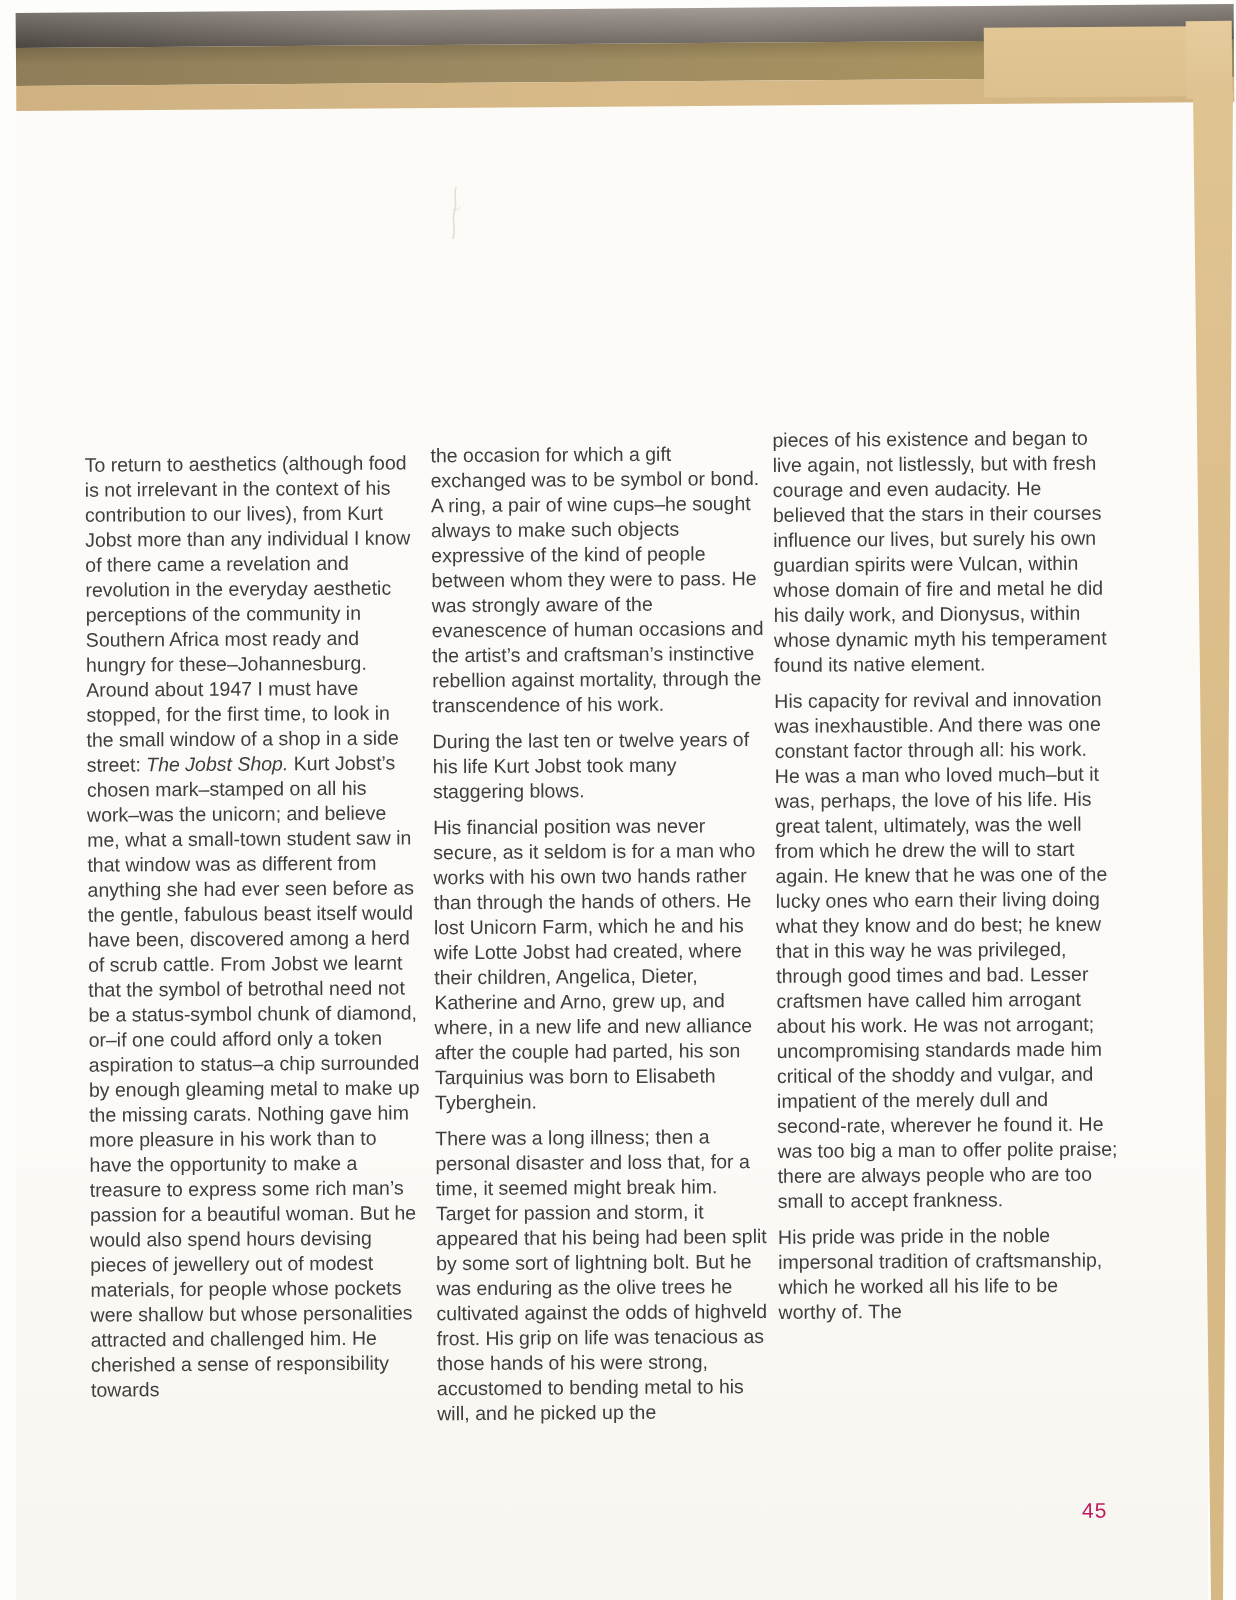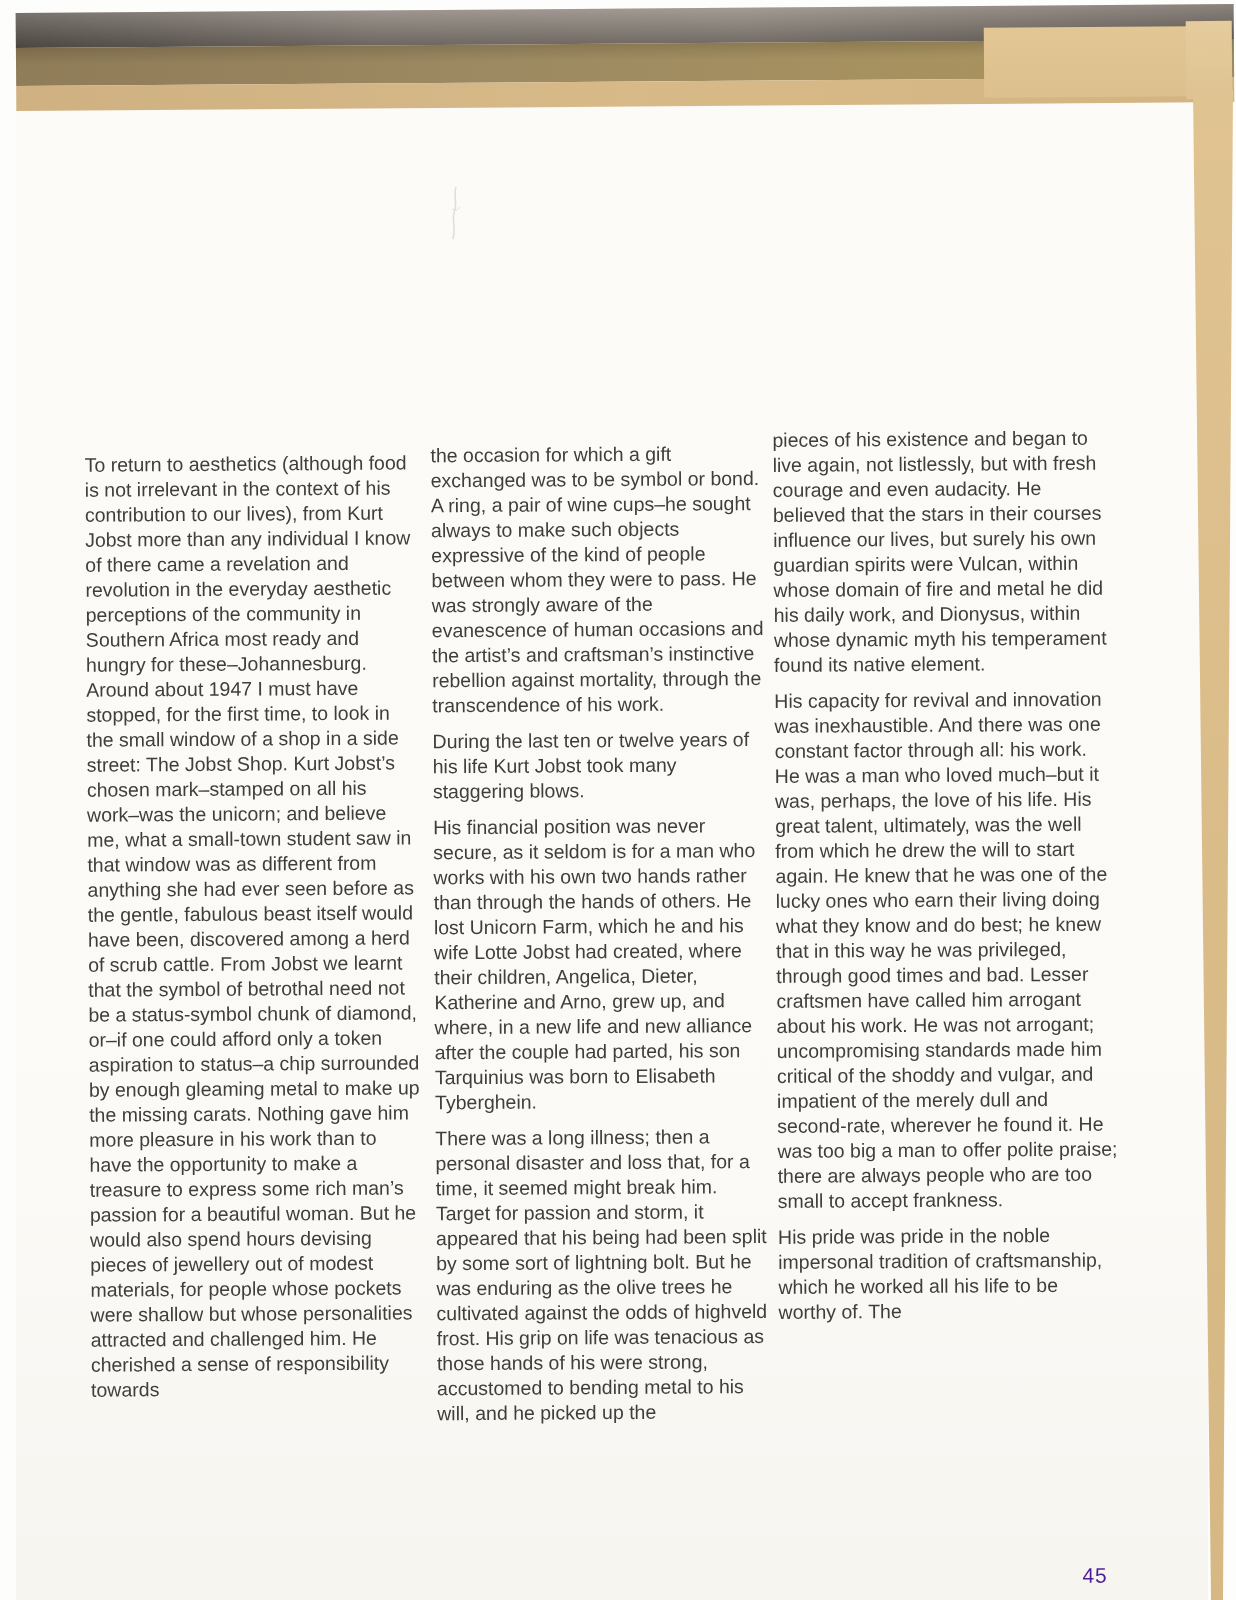--- a/index.html
+++ b/index.html
@@ -54,24 +54,24 @@
   .text-layer {
     position:absolute; left:0; top:0; width:1236px; height:1600px;
     transform:rotate(-0.4deg); transform-origin:618px 950px;
     color:#403e3d;
   }
   .col { position:absolute; font-size:19.5px; line-height:25px; letter-spacing:0; }
   .col p { margin:0 0 11px 0; }
   .col-1 { left:88px;  top:449px; width:334px; }
   .col-2 { left:434px; top:442px; width:338px; }
   .col-3 { left:776px; top:429px; width:342px; }
-  .italic-title { }
+  .italic-title { font-style:italic; }
   .page-number {
-    position:absolute; left:1078px; top:1567px;
-    font-size:21px; color:#4c1d95; letter-spacing:1px;
+    position:absolute; left:1078px; top:1502px;
+    font-size:21px; color:#be185d; letter-spacing:1px;
   }
 </style>
 </head>
 <body>
 
 <div class="screenshot">
 
   <div class="book-page"></div>
 
   <div class="band-stack">

